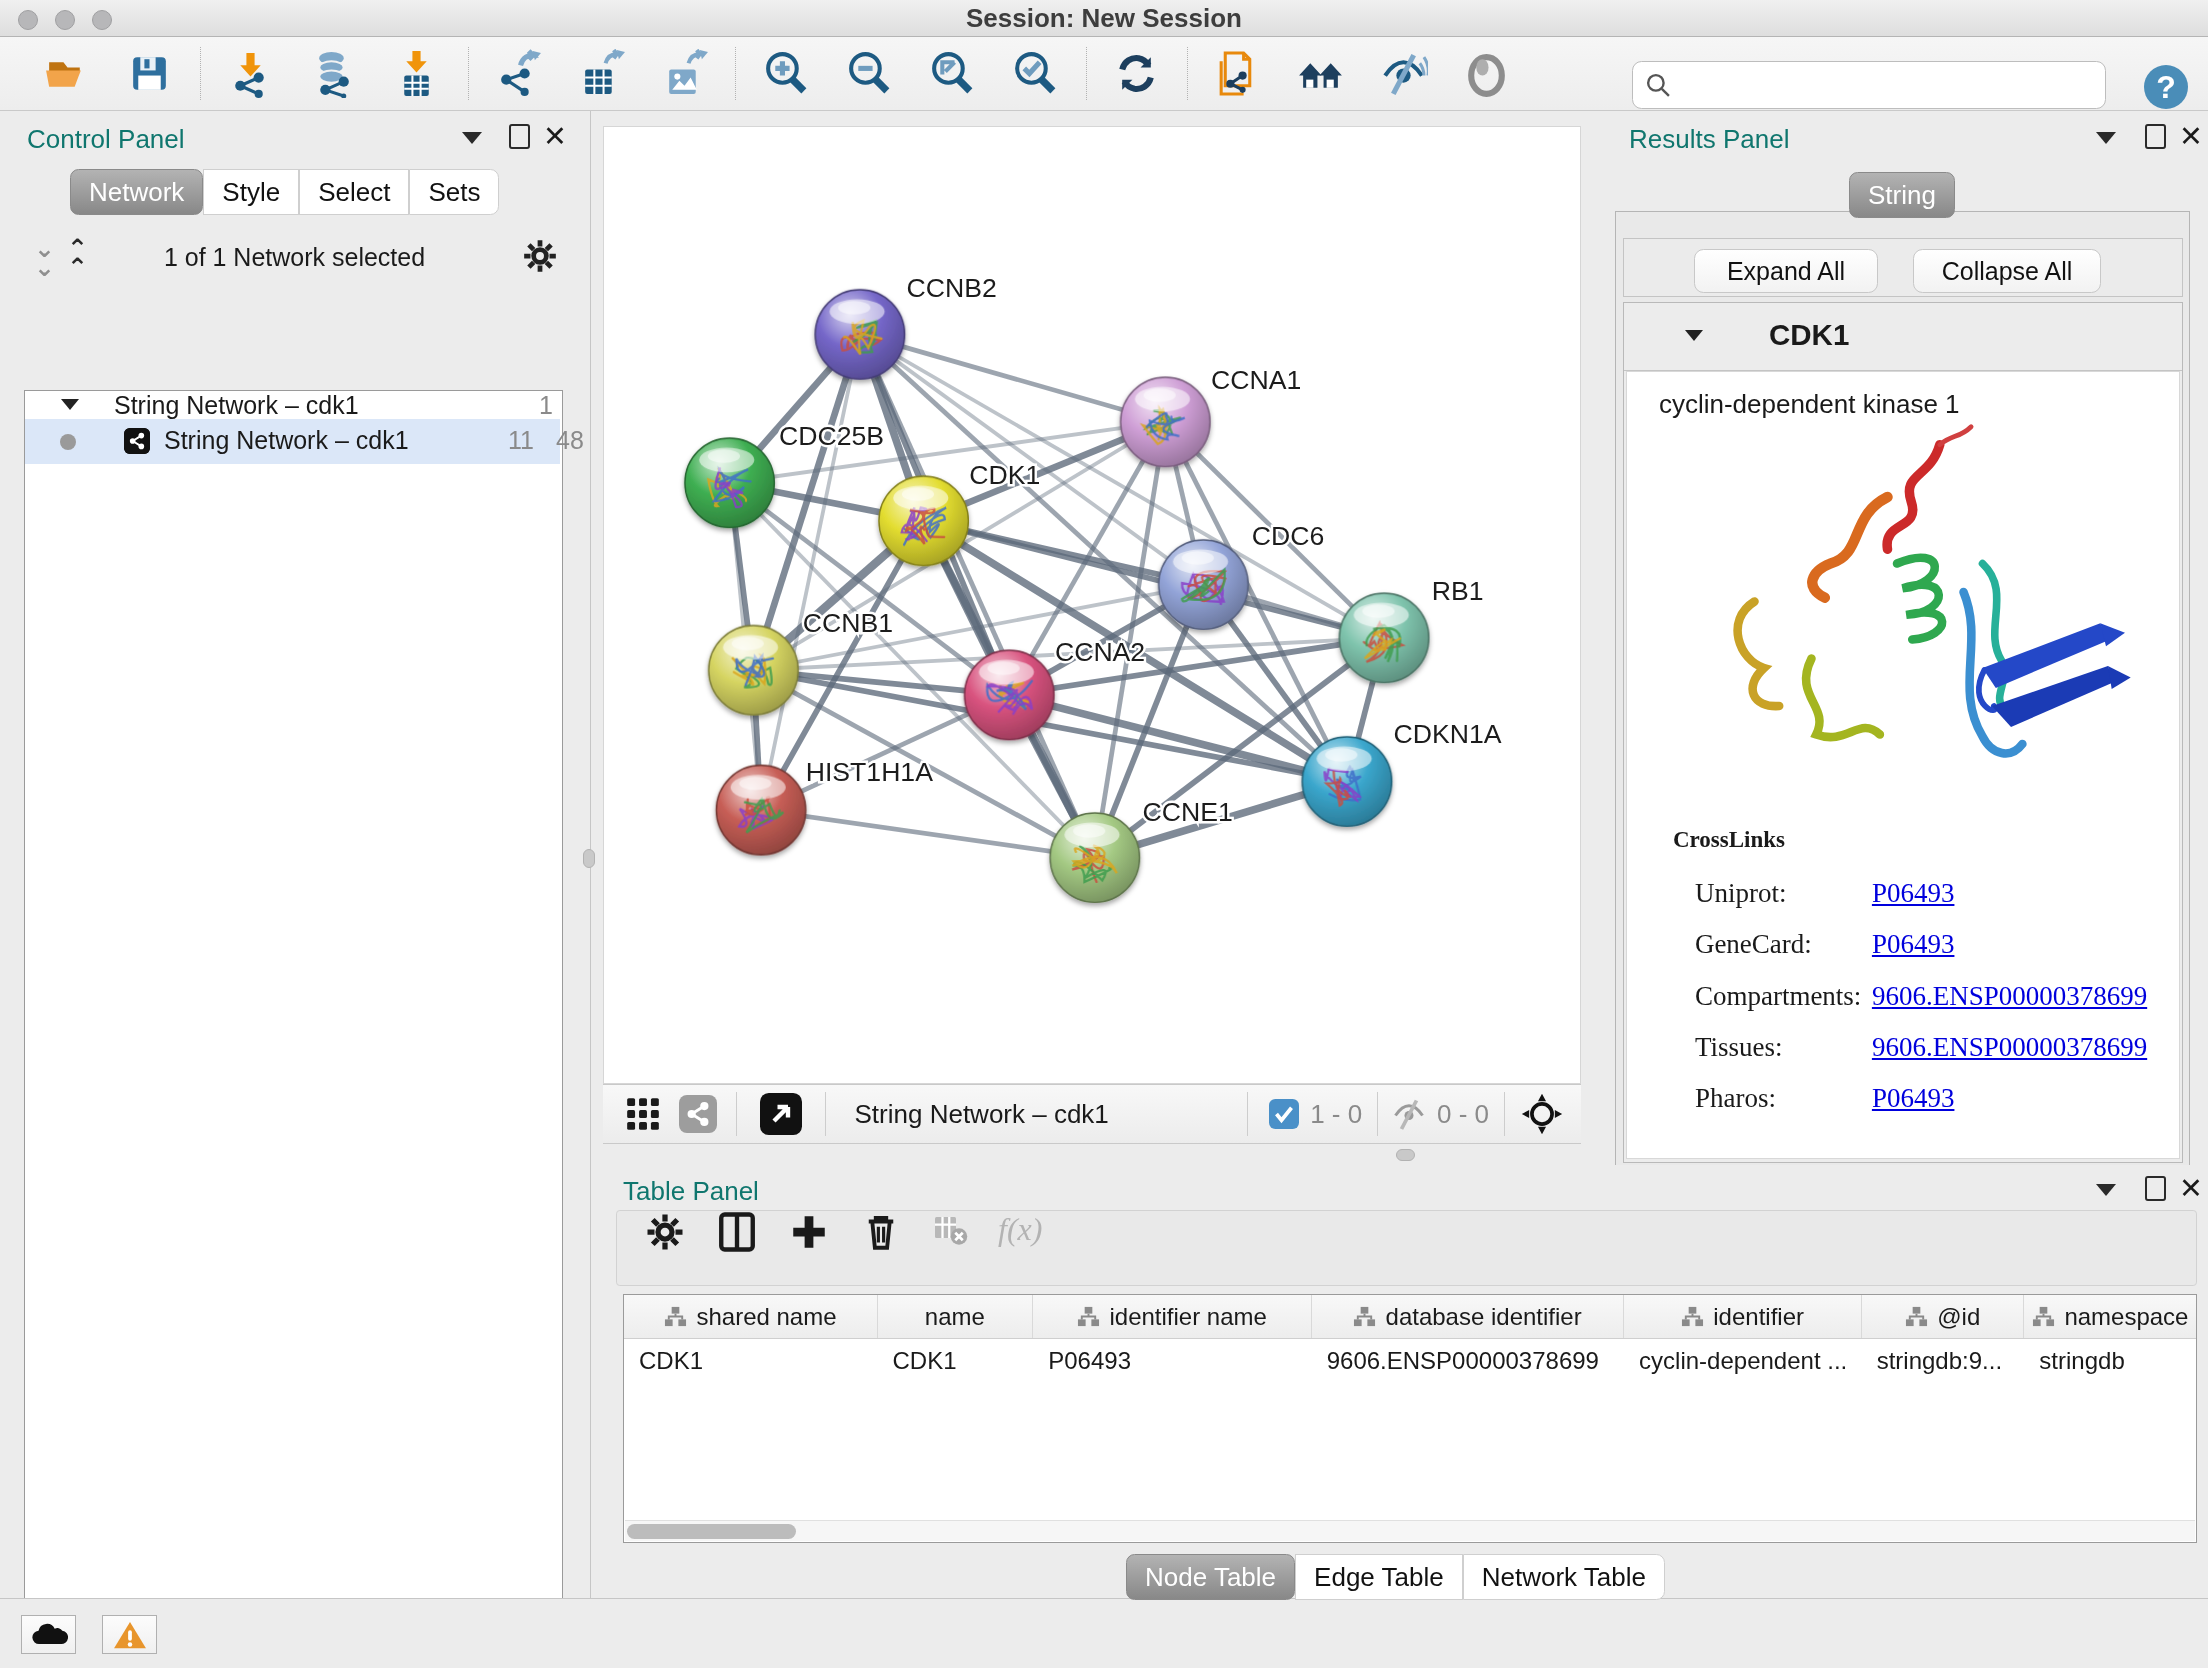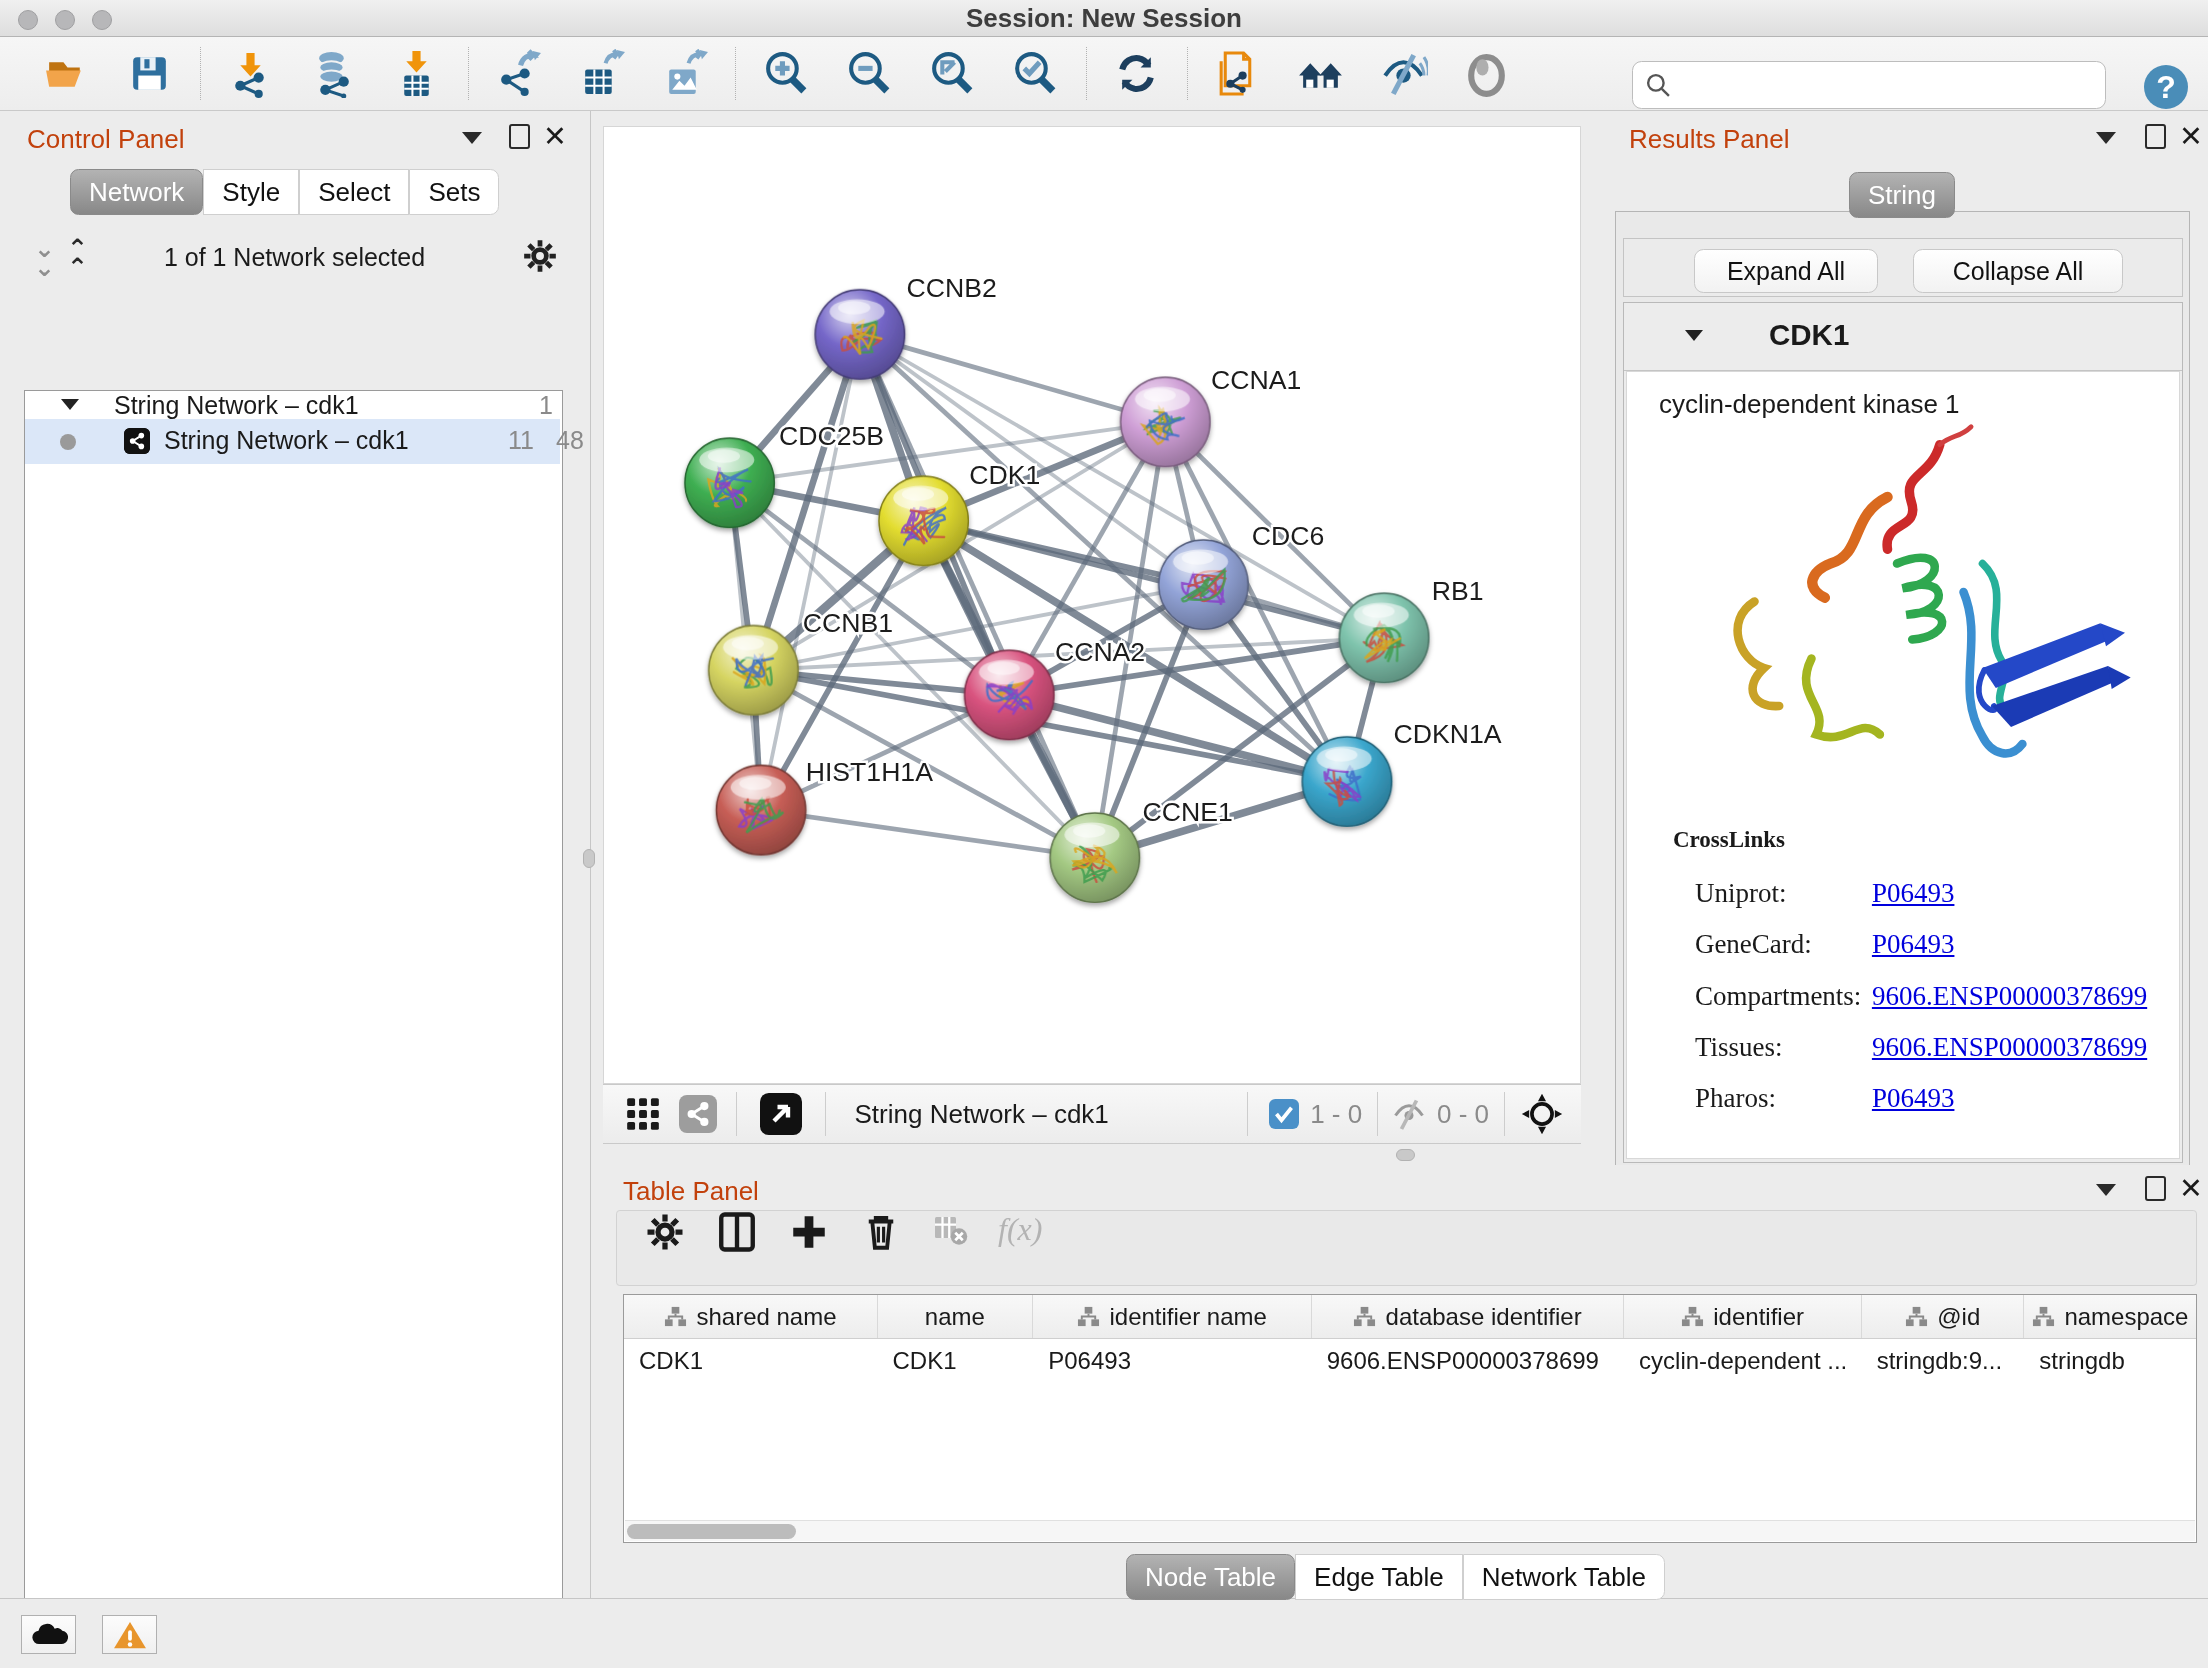--- a/index.html
+++ b/index.html
@@ -21,21 +21,21 @@
   .tbi{width:49px;height:49px;margin-right:34px;flex:0 0 auto;}
   .tbsep{width:0;height:53px;border-left:1.9px dotted #b2b2b2;margin:0 25px 0 -7.6px;flex:0 0 auto;}
   .searchbox{left:1632px;top:61px;width:474px;height:48px;background:#fff;border:1.9px solid #bdbdbd;
     border-radius:9.5px;display:flex;align-items:center;padding-left:11.4px;}
   .searchbox input{border:none;outline:none;font-size:25px;width:409px;background:transparent;
     font-family:"Liberation Sans",sans-serif;}
   .helpbtn{left:2144px;top:65px;width:44px;height:44px;border-radius:50%;background:#4a8db8;color:#fff;
     font-size:32px;font-weight:bold;text-align:center;line-height:44px;}
 
   
-  .panel-title{font-size:26px;color:#c2410c;}
+  .panel-title{font-size:26px;color:#0f766e;}
   .collapse-arrow{width:0;height:0;border-left:10.5px solid transparent;border-right:10.5px solid transparent;
     border-top:12.4px solid #2a2a2a;}
   .float-box{width:21px;height:25px;border:2.9px solid #2a2a2a;border-radius:2.9px;}
   .close-x{font-size:28.5px;font-weight:bold;color:#1a1a1a;line-height:25px;}
 
   
   .tab{height:46px;line-height:44px;padding:0 18px;font-size:26px;background:#fff;
     border:1px solid #cfcfcf;color:#111;text-align:center;}
   .tab.last{border-radius:0 8.6px 8.6px 0;}
   .tab.sel{background:linear-gradient(#b3b3b3,#888);color:#fff;border:1px solid #8a8a8a;border-radius:8.6px;}
@@ -519,21 +519,21 @@
   <div class="abs" style="left:1582px;top:111px;width:627px;height:1487px;background:#ececec;">
     <div class="abs panel-title" style="left:47px;top:13.3px;">Results Panel</div>
     <div class="abs collapse-arrow" style="left:514px;top:21px;"></div>
     <div class="abs float-box" style="left:563px;top:13.3px;"></div>
     <div class="abs close-x" style="left:597px;top:13.3px;">✕</div>
     <div class="abs tab sel" style="left:267px;top:61px;z-index:3;">String</div>
   </div>
   <div class="abs res-outer"></div>
   <div class="abs res-sub"></div>
   <div class="abs res-btn" style="left:1694px;top:249px;width:184px;">Expand All</div>
-  <div class="abs res-btn" style="left:1913px;top:249px;width:210px;">Collapse All</div>
+  <div class="abs res-btn" style="left:1913px;top:249px;width:188px;">Collapse All</div>
 
   <div class="abs gene-box">
     <div class="abs gene-head">
       <div class="abs tri-down" style="left:61px;top:27px;"></div>
       <span class="abs" style="left:145px;top:15px;font-size:29.5px;font-weight:bold;">CDK1</span>
     </div>
     <div class="abs gene-content">
       <span class="abs" style="left:32px;top:17px;font-size:26px;">cyclin-dependent kinase 1</span>
 
       <svg class="abs" style="left:70px;top:49px;" width="438" height="380" viewBox="0 0 460 400">

